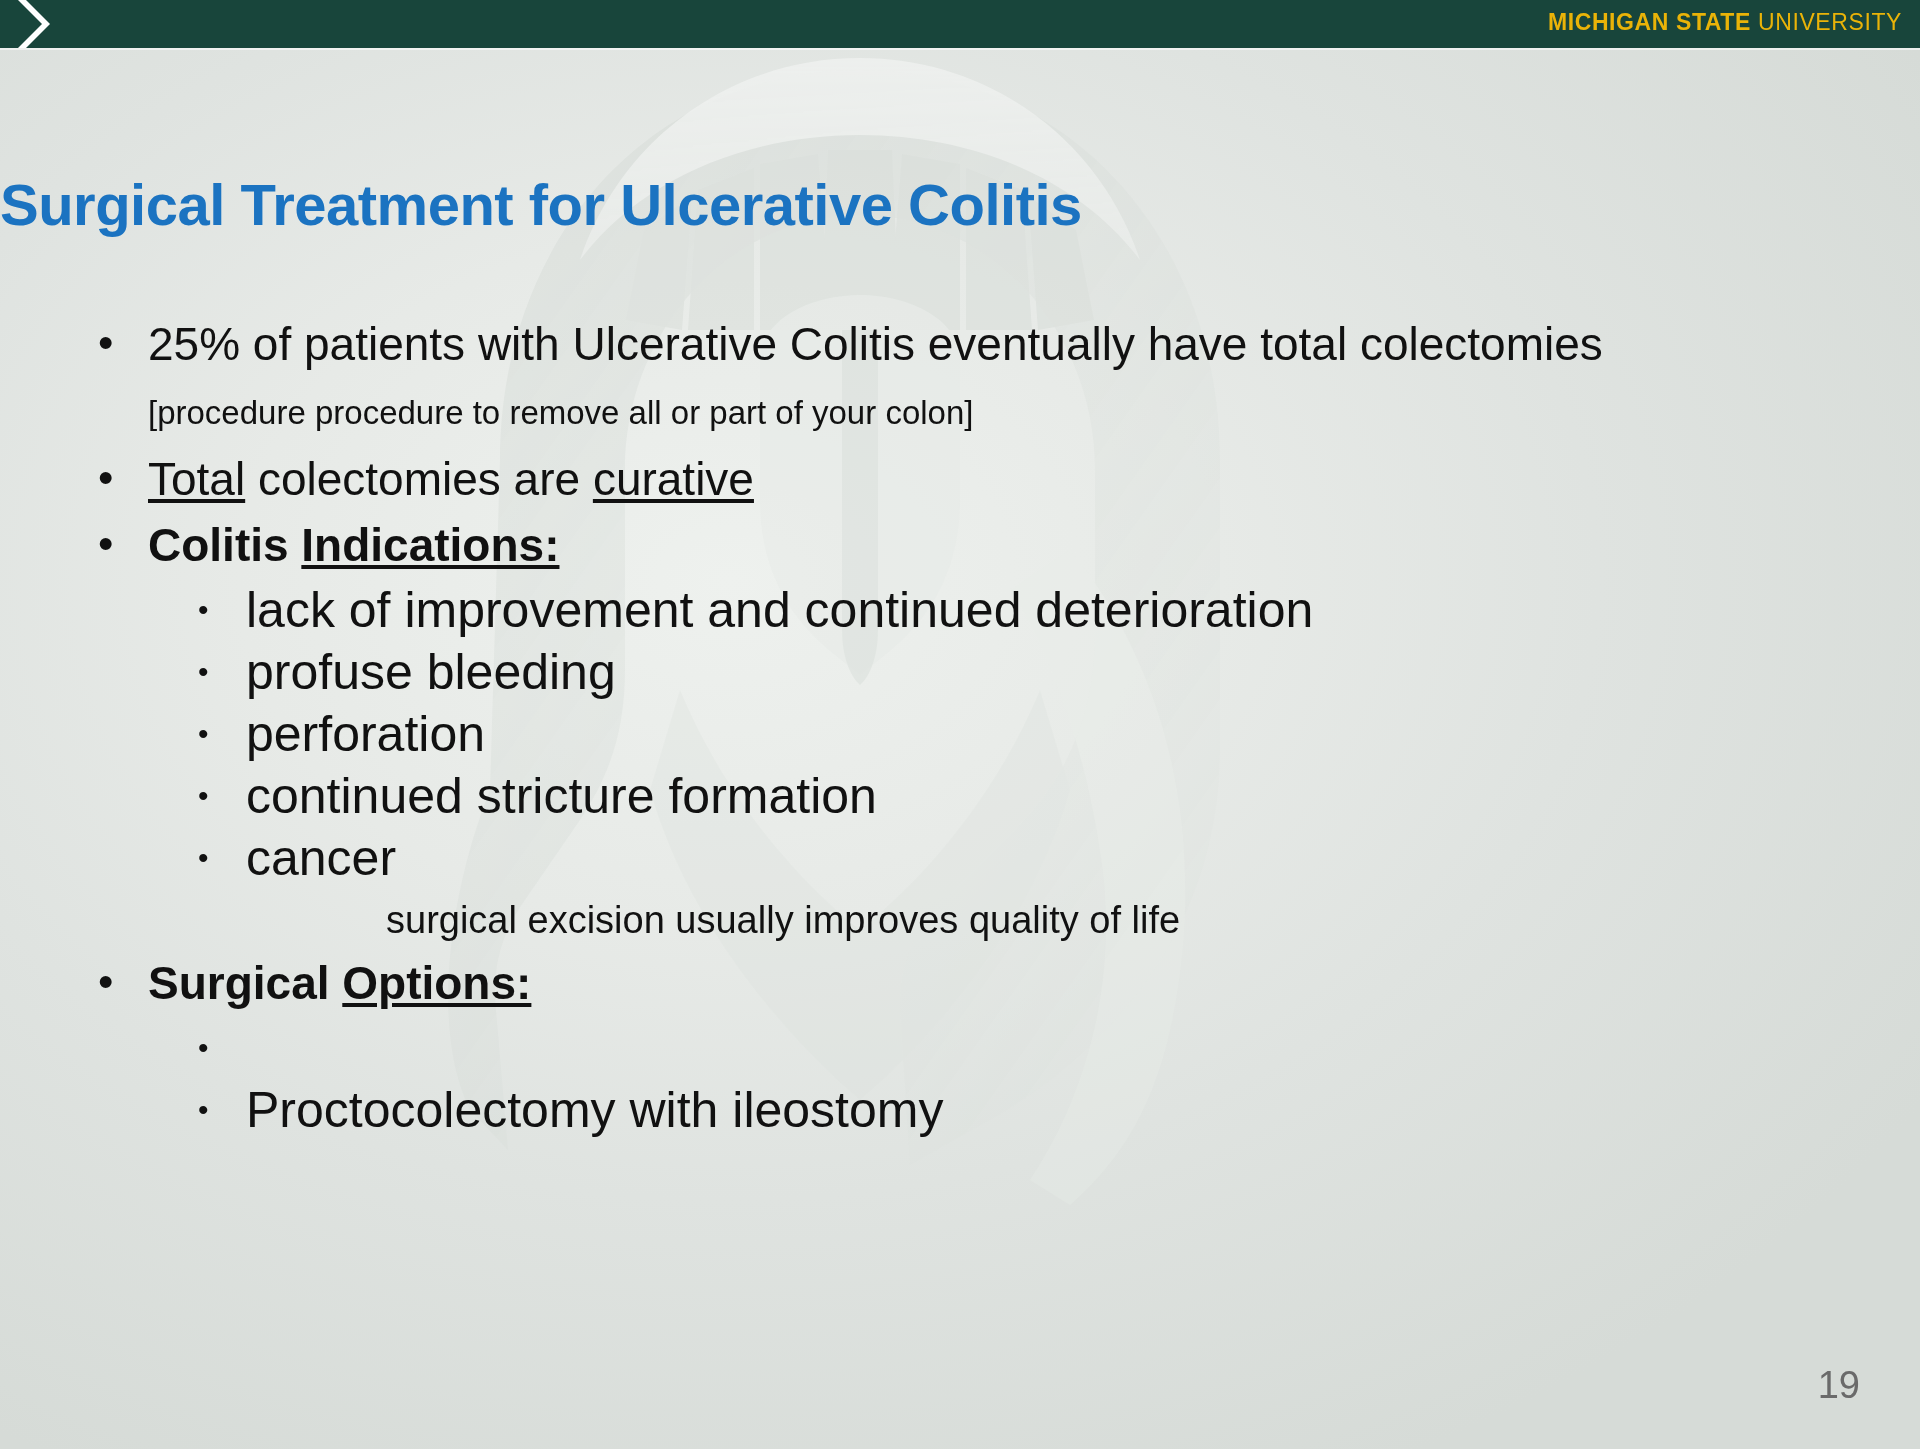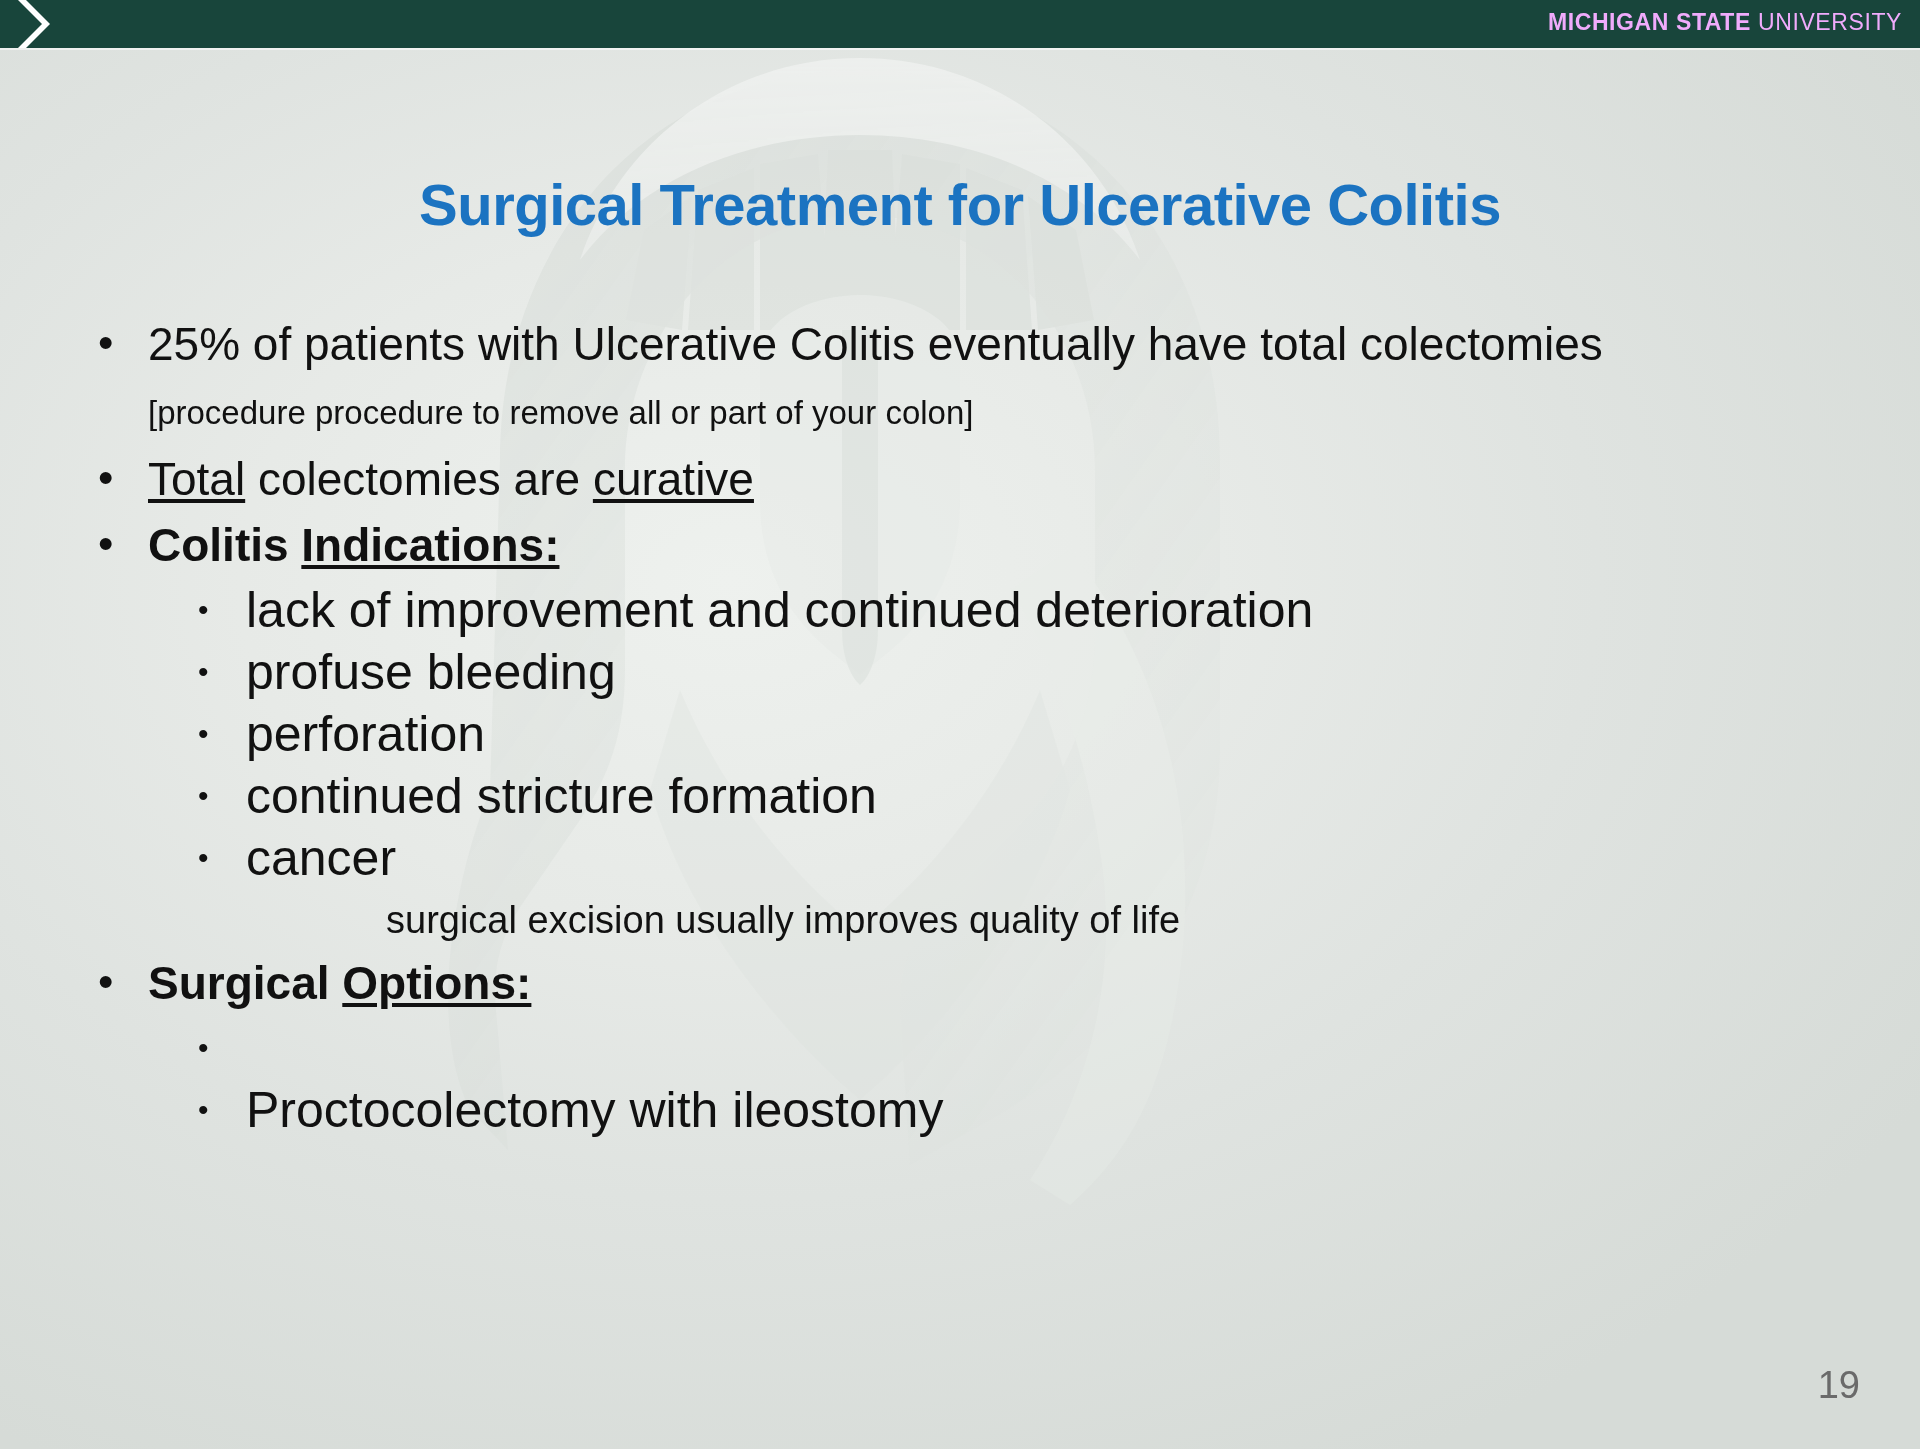--- a/index.html
+++ b/index.html
@@ -47,21 +47,21 @@
     left: 8px;
     top: -4px;
     width: 56px;
     height: 56px;
   }
   #msu-wordmark {
     position: absolute;
     right: 18px;
     top: 9px;
     white-space: nowrap;
-    color: #f0abfc;
+    color: #eab308;
     font-size: 23px;
     letter-spacing: 0.6px;
     line-height: 26px;
   }
   #msu-wordmark .bold { font-weight: bold; }
   #msu-wordmark .light { font-weight: normal; }
   #header-underline {
     position: absolute;
     left: 0;
     top: 48px;
@@ -69,21 +69,21 @@
     height: 2px;
     background: rgba(255,255,255,0.55);
   }
 
   
   #slide-title {
     position: absolute;
     left: 0;
     top: 172px;
     width: 1920px;
-    text-align: center;
+    text-align: left;
     color: #1B73C1;
     font-size: 58px;
     font-weight: bold;
     letter-spacing: -0.5px;
     line-height: 66px;
   }
 
   
   #body-content {
     position: absolute;

